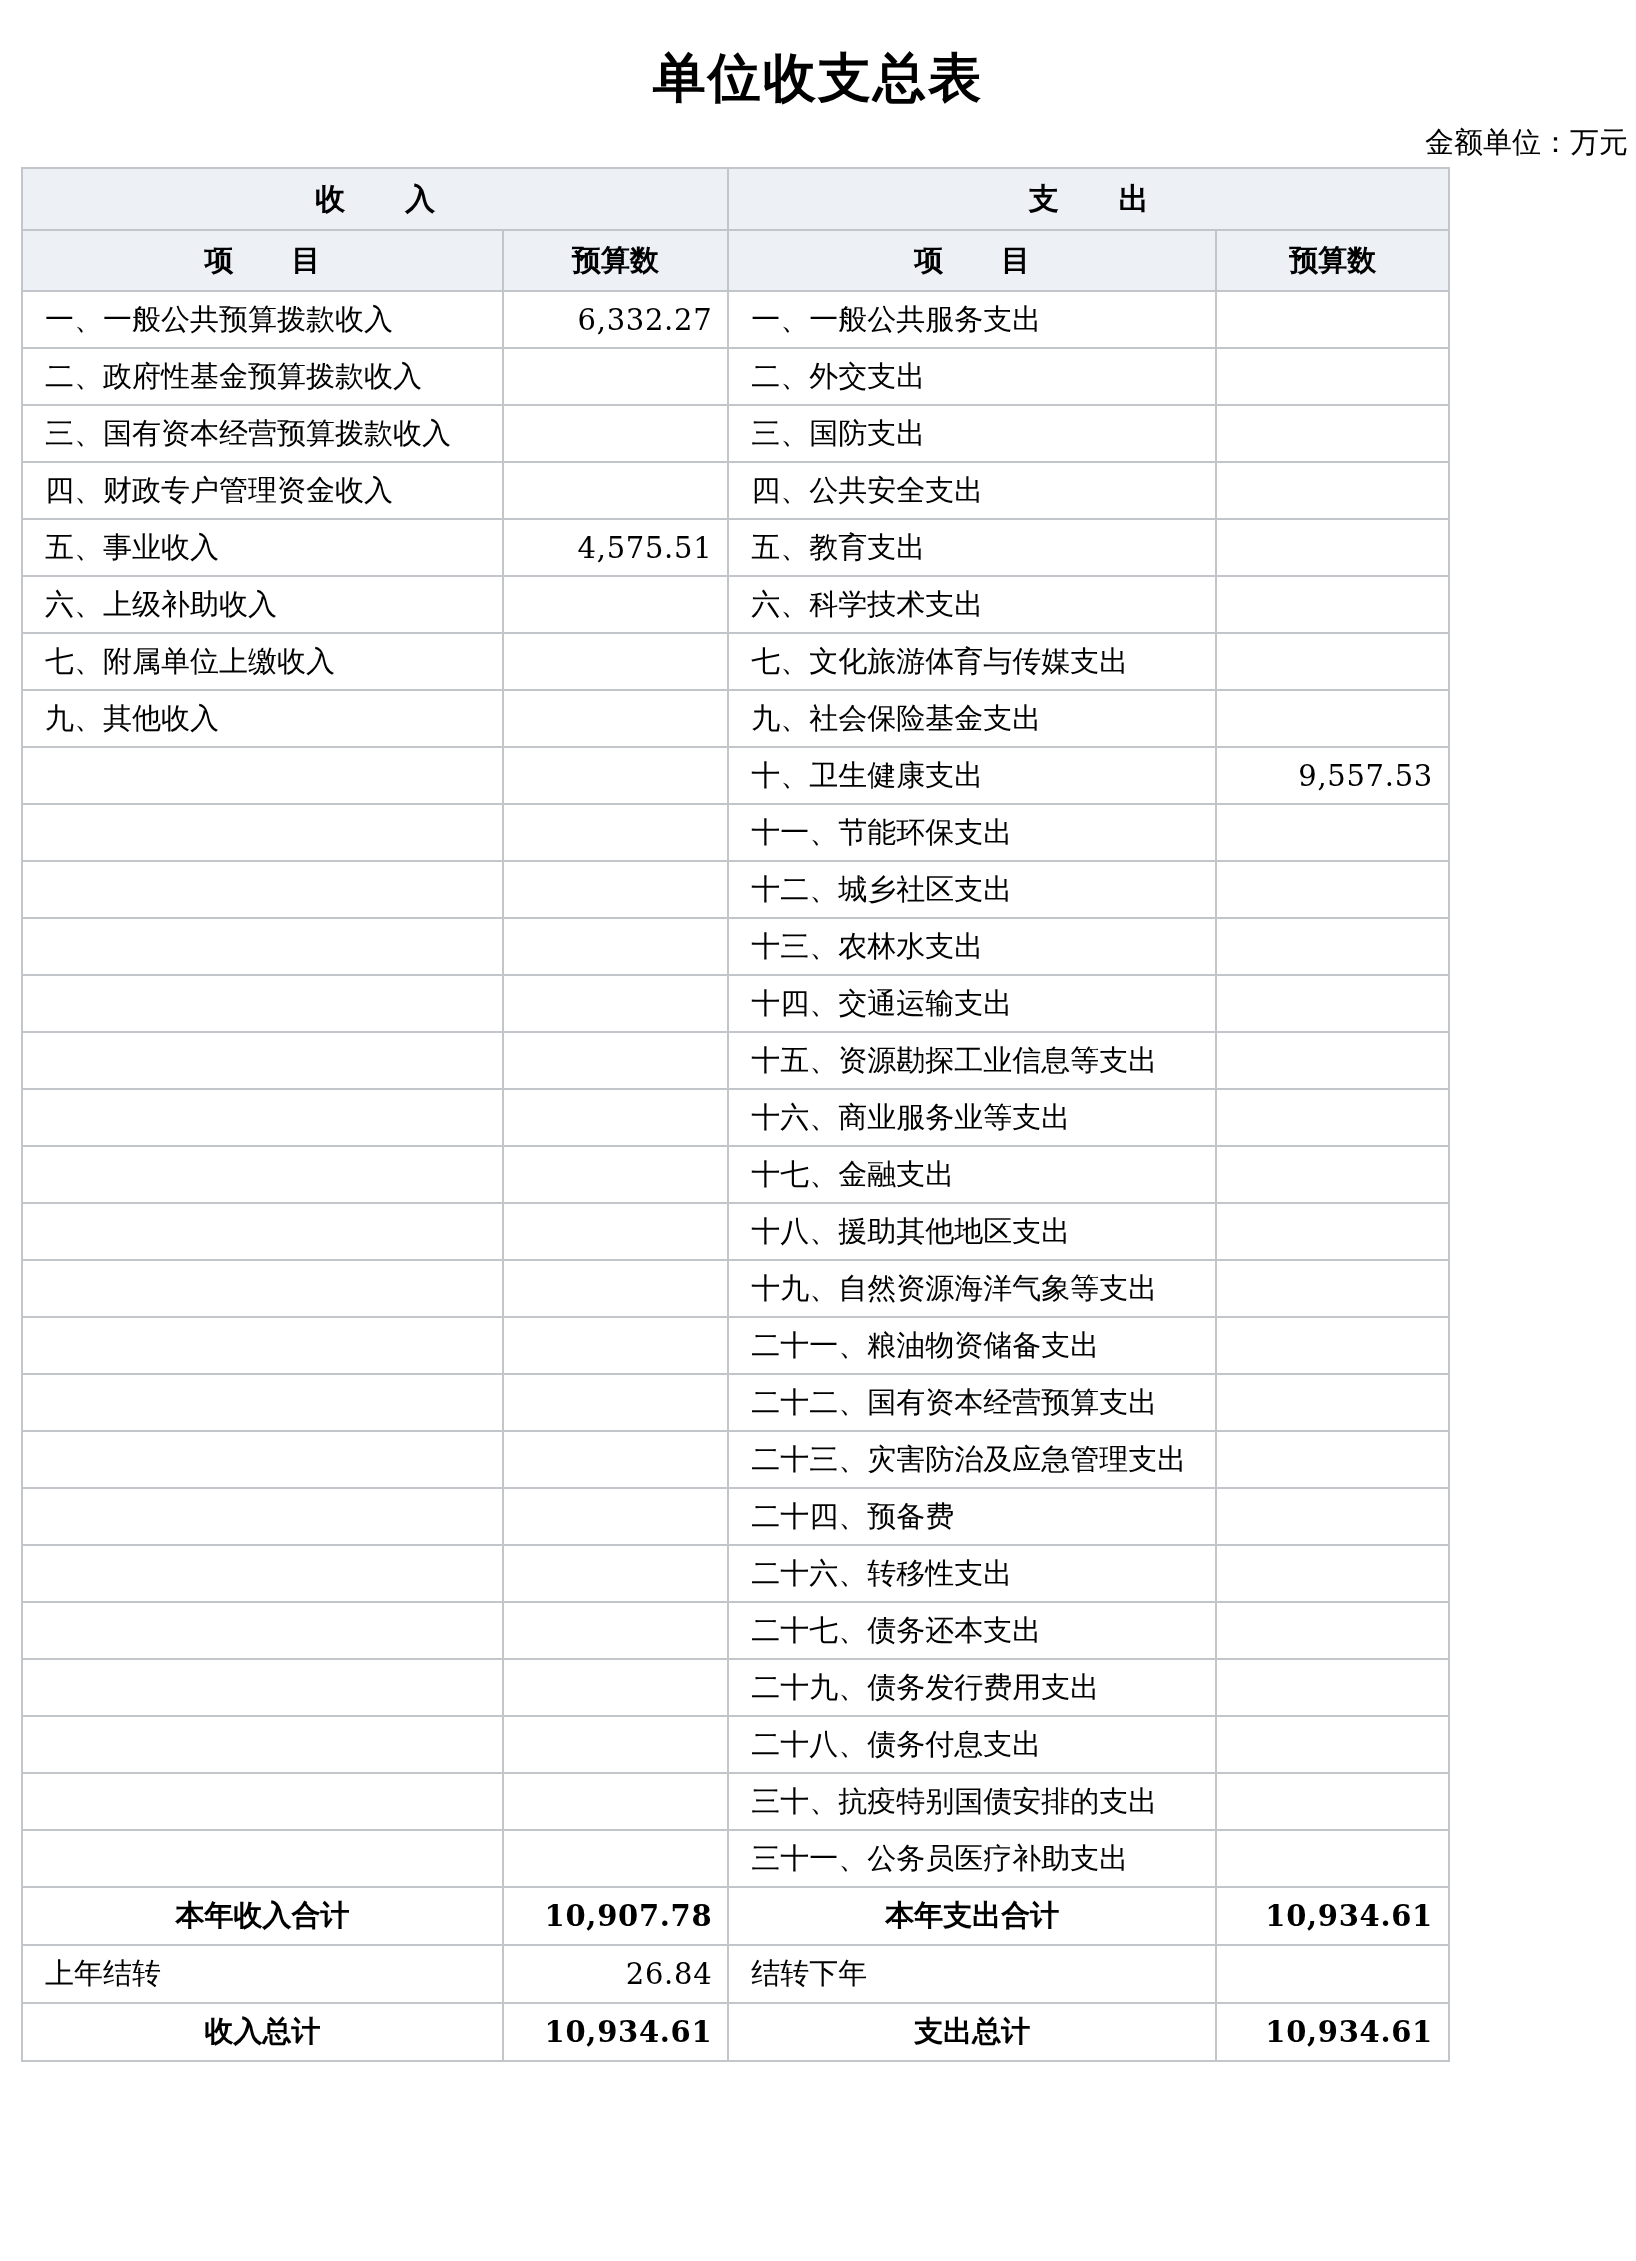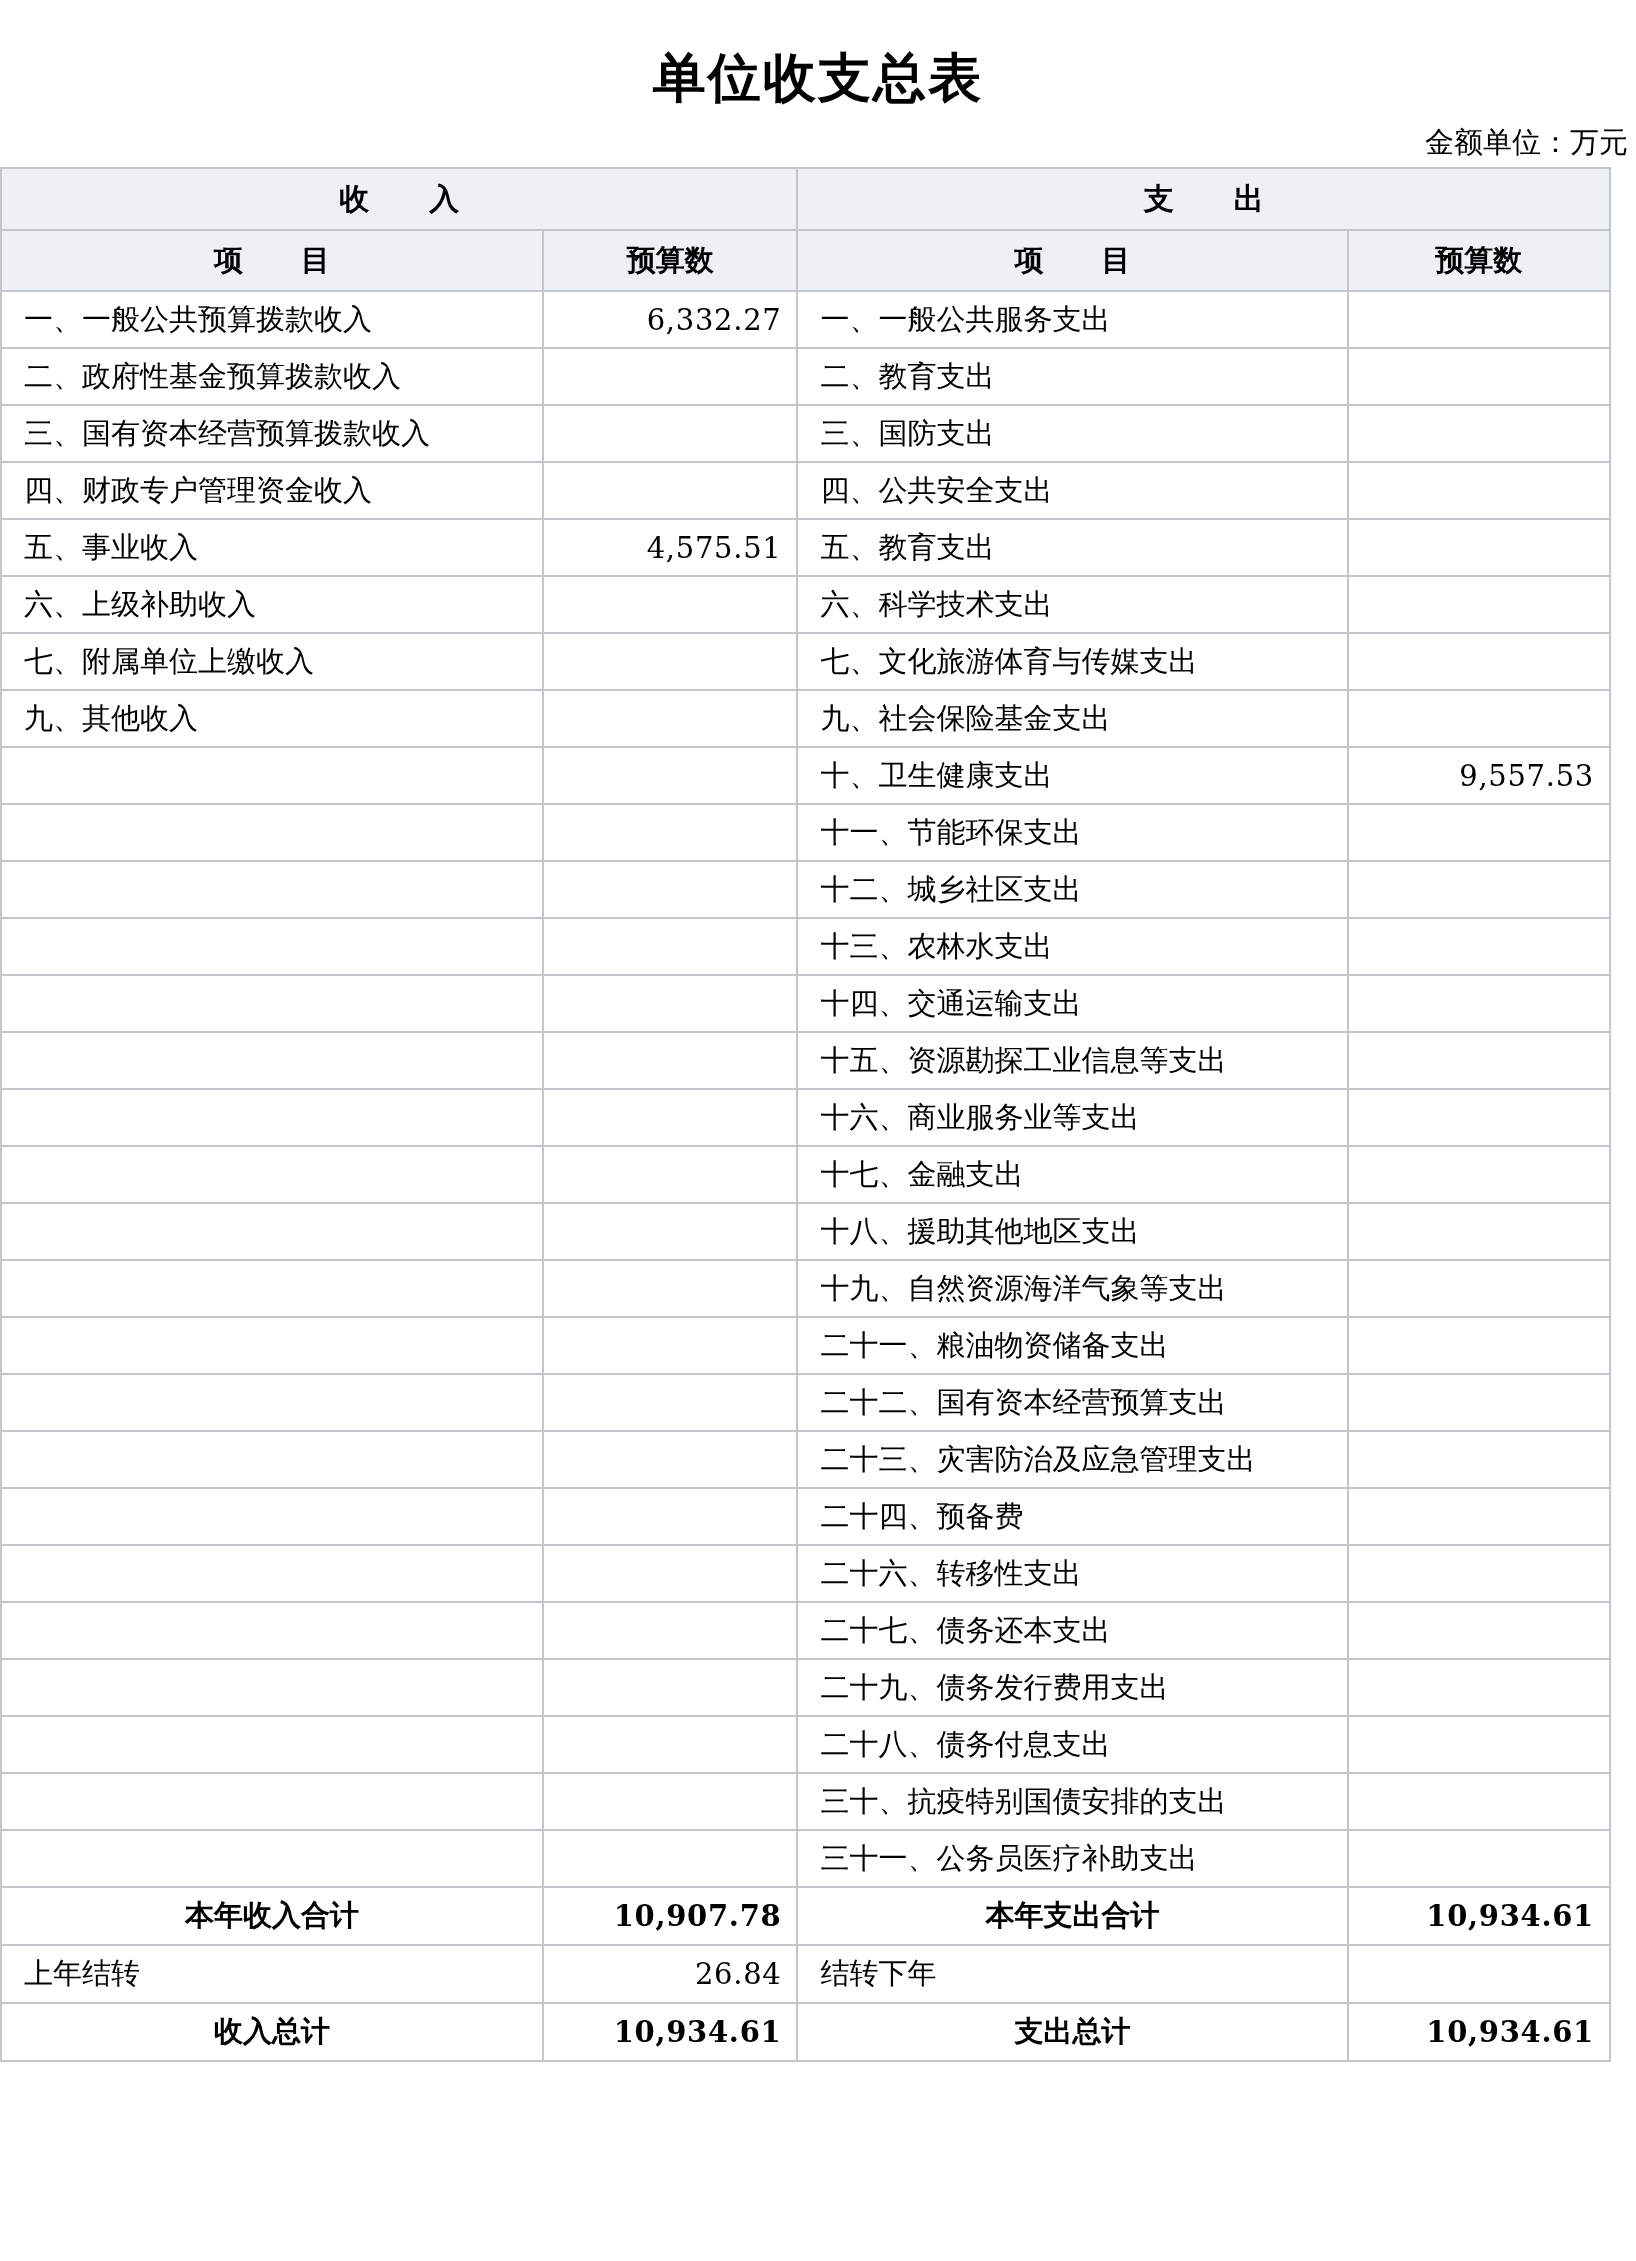--- a/index.html
+++ b/index.html
@@ -26,21 +26,22 @@
     font-family:"DejaVu Sans","Liberation Sans",sans-serif;
   }
   .unit-note{
     width:1611px;
     margin:8.3px 0 4.1px 21px;
     text-align:right;
     font-size:29px;
     padding-right:4.1px;
   }
   table.budget-table{
-    width:1611px;
+    width:1429px;
+    margin-left:21px;
     border-collapse:collapse;
     table-layout:fixed;
   }
   .budget-table th,
   .budget-table td{
     border:2.1px solid var(--border);
     font-size:29px;
     vertical-align:middle;
     white-space:nowrap;
     overflow:hidden;
@@ -88,21 +89,21 @@
     <tbody id="data-rows">
         <tr>
           <td class="item">一、一般公共预算拨款收入</td>
           <td class="value">6,332.27</td>
           <td class="item">一、一般公共服务支出</td>
           <td class="value"></td>
         </tr>
         <tr>
           <td class="item">二、政府性基金预算拨款收入</td>
           <td class="value"></td>
-          <td class="item">二、教育支出</td>
+          <td class="item">二、外交支出</td>
           <td class="value"></td>
         </tr>
         <tr>
           <td class="item">三、国有资本经营预算拨款收入</td>
           <td class="value"></td>
           <td class="item">三、国防支出</td>
           <td class="value"></td>
         </tr>
         <tr>
           <td class="item">四、财政专户管理资金收入</td>

